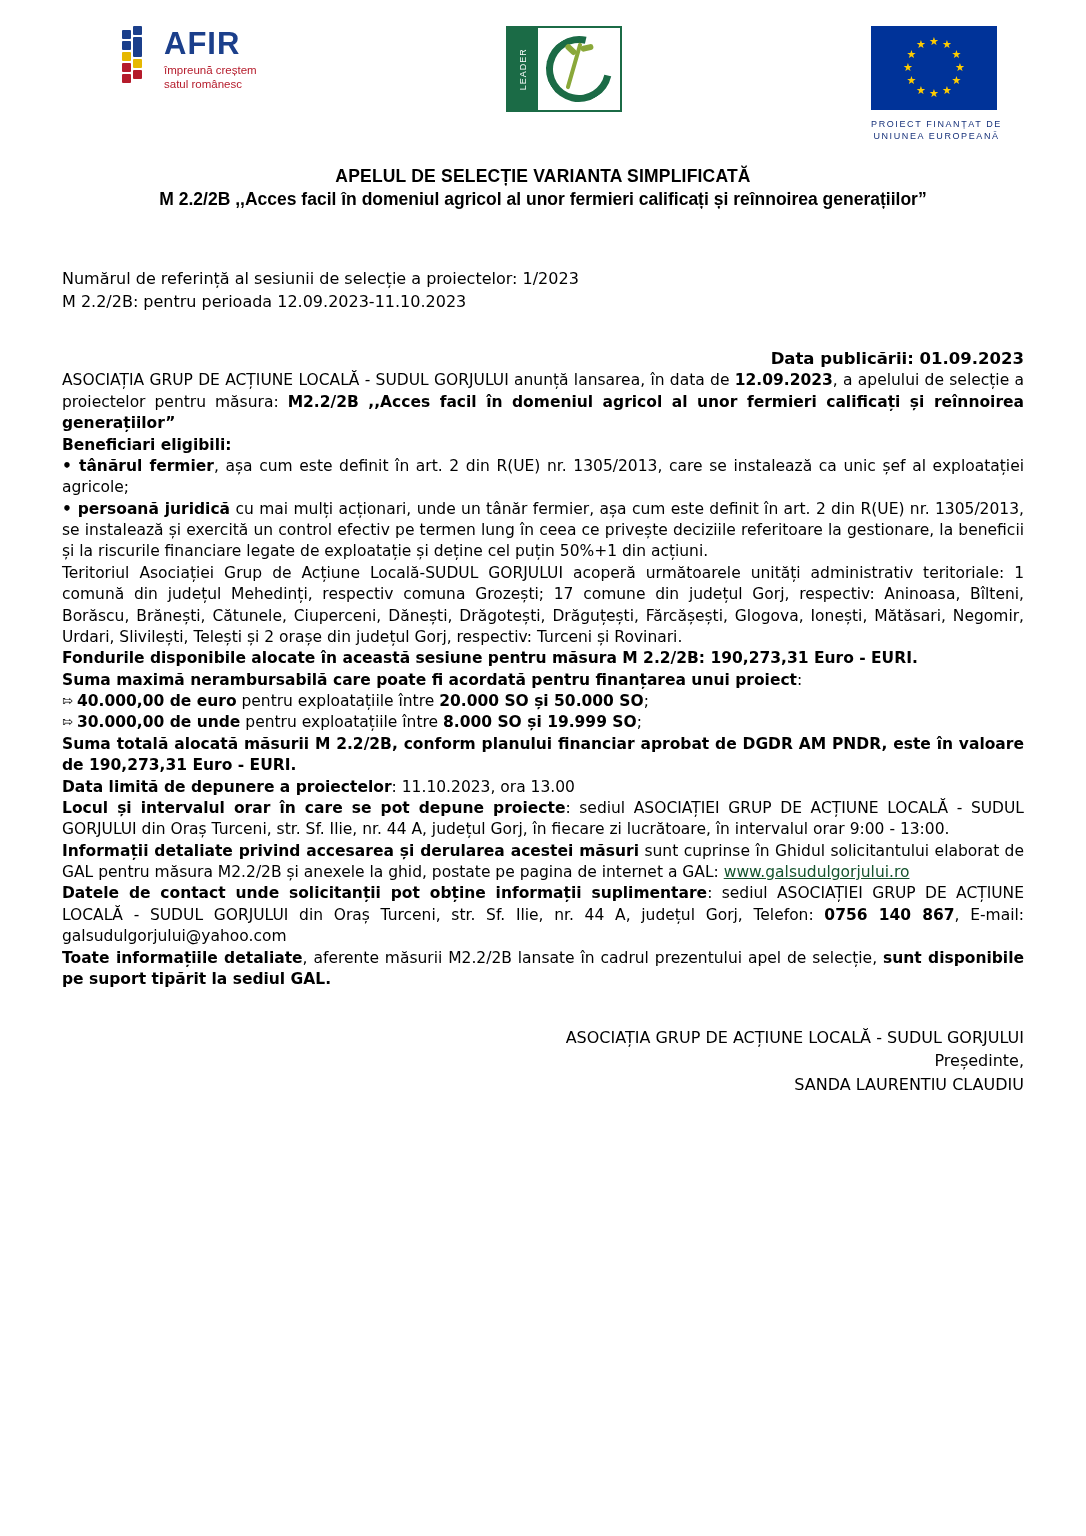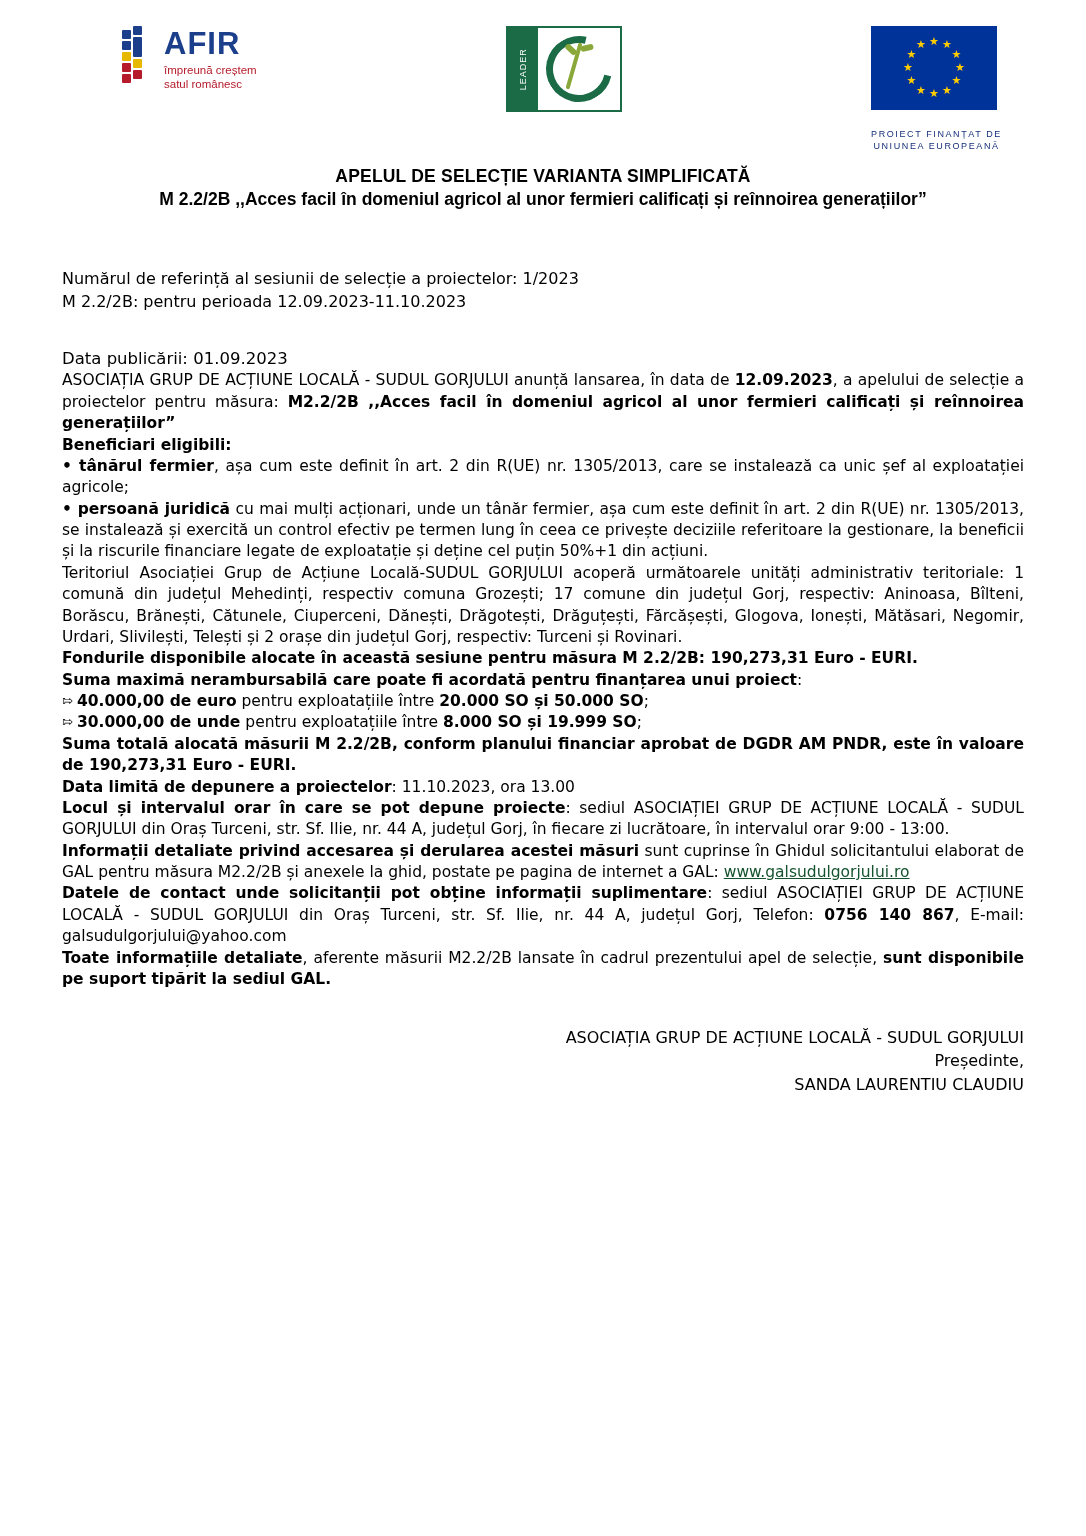--- a/index.html
+++ b/index.html
@@ -171,21 +171,21 @@
     position: absolute;
     color: #ffcc00;
     font-size: 11px;
     line-height: 1;
   }
   .eu-caption {
     font-family: "Liberation Sans", sans-serif;
     font-size: 9px;
     color: #16317a;
     letter-spacing: 1.6px;
-    margin-top: 18px;
+    margin-top: 8px;
     line-height: 1.35;
   }
 
   
   .title-block {
     text-align: center;
     margin-top: 26px;
   }
   .t1 {
     font-family: "Liberation Sans", sans-serif;
@@ -200,22 +200,22 @@
     padding: 0 70px;
     line-height: 1.32;
   }
   .ref-block {
     text-align: left;
     margin-top: 56px;
     font-size: 16px;
     line-height: 1.45;
   }
   .pub-date {
-    text-align: left;
-    font-weight: normal;
+    text-align: right;
+    font-weight: bold;
     font-size: 16.5px;
     margin-top: 34px;
   }
   p.just {
     text-align: justify;
     margin: 0;
   }
   .gap-lg { margin-top: 22px; }
   .gap-md { margin-top: 14px; }
   .gap-sm { margin-top: 8px; }

